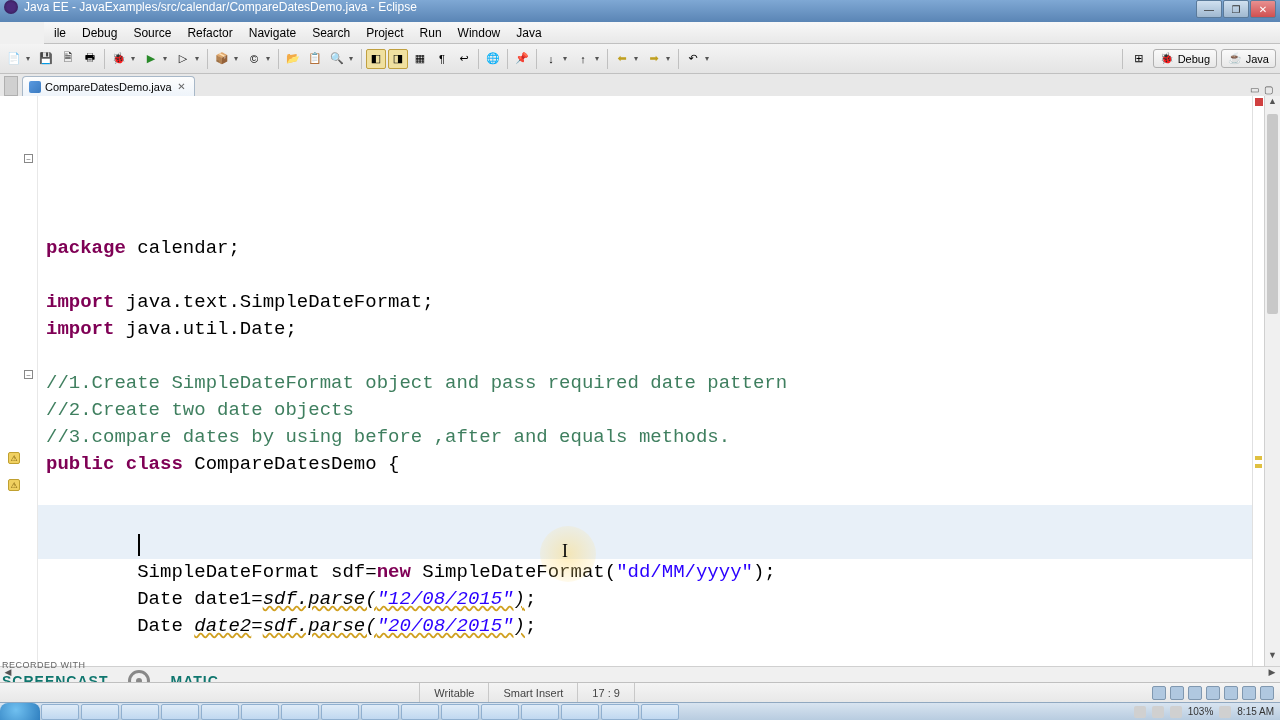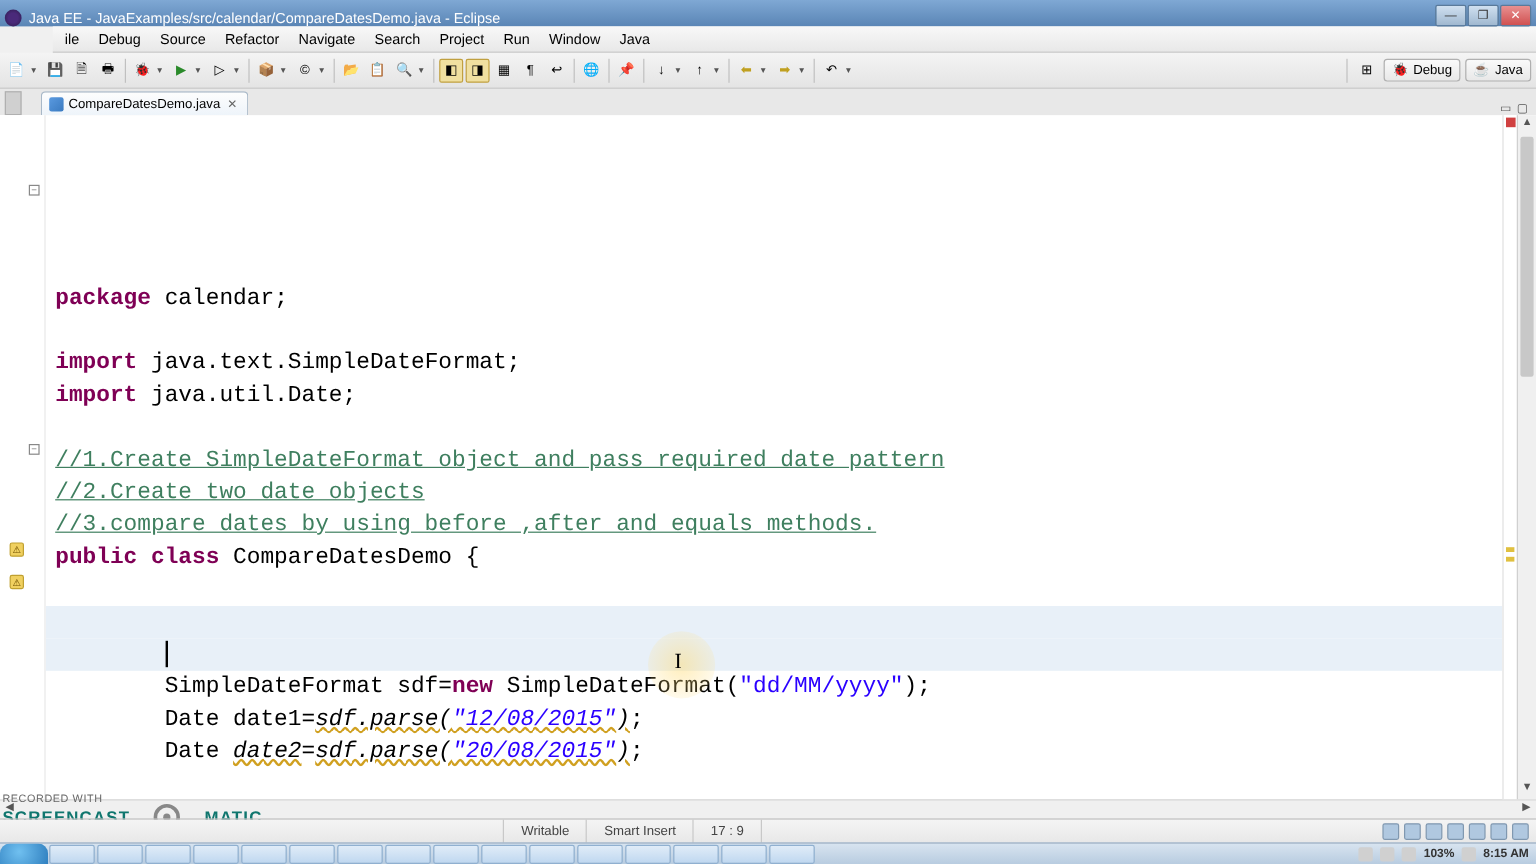--- a/index.html
+++ b/index.html
@@ -1,19 +1,19 @@
 <!DOCTYPE html>
 <html><head>
 <meta charset="utf-8">
 <style>
 * { margin: 0; padding: 0; box-sizing: border-box; }
 body { font-family: "Segoe UI", Tahoma, sans-serif; font-size: 12px; background: #f0f0f0; width: 1280px; height: 720px; overflow: hidden; position: relative; }
 
 
-.titlebar { height: 22px; background: linear-gradient(#7fa8d4, #5a85b5); color: #fff; display: flex; align-items: flex-end; padding: 0 4px; font-size: 12px; }
+.titlebar { height: 22px; background: linear-gradient(#7fa8d4, #5a85b5); color: #fff; display: flex; align-items: flex-start; padding: 0 4px; font-size: 12px; }
 .titlebar .eclipse-icon { width: 14px; height: 14px; background: radial-gradient(circle, #4a2a7a 40%, #2a1a4a 100%); border-radius: 50%; margin-right: 6px; }
 .titlebar .title-text { flex: 1; }
 .titlebar .win-controls { display: flex; gap: 1px; }
 .titlebar .win-btn { width: 26px; height: 18px; background: linear-gradient(#d0e0f0, #a0b8d0); border: 1px solid #5a7a9a; border-radius: 2px; display: flex; align-items: center; justify-content: center; font-size: 10px; color: #333; cursor: pointer; }
 .titlebar .win-btn.close { background: linear-gradient(#e89090, #d05050); color: #fff; }
 
 
 .menubar { height: 22px; background: linear-gradient(#f8f8f8, #e8e8e8); border-bottom: 1px solid #c0c0c0; display: flex; align-items: center; padding: 0 2px; font-size: 12px; margin-left: 44px; }
 .menubar .menu-item { padding: 2px 8px; cursor: pointer; }
 
@@ -21,21 +21,21 @@
 .toolbar { height: 30px; background: linear-gradient(#f4f4f4, #e4e4e4); border-bottom: 1px solid #c0c0c0; display: flex; align-items: center; padding: 0 4px; gap: 2px; }
 .toolbar .tb-btn { width: 20px; height: 20px; border: 1px solid transparent; border-radius: 2px; display: flex; align-items: center; justify-content: center; cursor: pointer; font-size: 11px; }
 .toolbar .tb-sep { width: 1px; height: 20px; background: #c0c0c0; margin: 0 2px; }
 .toolbar .tb-dd { width: 8px; font-size: 8px; color: #555; cursor: pointer; }
 .toolbar .perspective-area { margin-left: auto; display: flex; align-items: center; gap: 4px; border-left: 1px solid #c0c0c0; padding-left: 6px; }
 .toolbar .persp-btn { display: flex; align-items: center; gap: 4px; padding: 2px 6px; border: 1px solid #b0b0b0; border-radius: 3px; background: linear-gradient(#fafafa, #e8e8e8); cursor: pointer; font-size: 11px; }
 
 
 .tabbar { height: 22px; background: #e8e8e8; display: flex; align-items: flex-end; padding: 0 4px; position: relative; }
 .tabbar .left-handle { width: 14px; height: 20px; background: #d0d0d0; border: 1px solid #b0b0b0; margin-right: 4px; }
-.tabbar .tab { height: 20px; background: linear-gradient(#fdfdfd, #eef4fa); border: 1px solid #a8b8c8; border-bottom: none; border-radius: 4px 4px 0 0; display: flex; align-items: center; padding: 0 6px; font-size: 11px; gap: 4px; margin-left: 12px; }
+.tabbar .tab { height: 20px; background: linear-gradient(#fdfdfd, #eef4fa); border: 1px solid #a8b8c8; border-bottom: none; border-radius: 4px 4px 0 0; display: flex; align-items: center; padding: 0 6px; font-size: 11px; gap: 4px; }
 .tabbar .tab .file-icon { width: 12px; height: 12px; background: linear-gradient(135deg, #5a9ae0, #3a7ac0); border-radius: 2px; }
 .tabbar .tab .close-tab { width: 12px; height: 12px; font-size: 10px; color: #666; cursor: pointer; text-align: center; }
 .tabbar .right-icons { margin-left: auto; display: flex; gap: 2px; align-items: center; }
 .tabbar .right-icons span { width: 12px; height: 12px; font-size: 10px; color: #555; cursor: pointer; }
 
 
 .editor-wrap { position: relative; height: 570px; background: #fff; display: flex; }
 .gutter { width: 38px; background: #fff; border-right: 1px solid #e8e8e8; position: relative; }
 .gutter .fold-mark { position: absolute; left: 24px; width: 9px; height: 9px; border: 1px solid #888; font-size: 7px; line-height: 7px; text-align: center; color: #555; background: #fff; }
 .gutter .error-mark { position: absolute; left: 8px; width: 12px; height: 12px; background: #f0d060; border: 1px solid #c0a030; border-radius: 2px; font-size: 8px; line-height: 12px; text-align: center; color: #705000; }
@@ -68,27 +68,27 @@
 .statusbar { position: absolute; bottom: 18px; left: 0; right: 0; height: 20px; background: linear-gradient(#f4f4f4, #e8e8e8); border-top: 1px solid #c0c0c0; display: flex; align-items: center; font-size: 11px; color: #444; }
 .statusbar .cell { padding: 0 14px; border-left: 1px solid #c8c8c8; height: 100%; display: flex; align-items: center; }
 .statusbar .cell:first-child { border-left: none; flex: 0.8; }
 .statusbar .tray { margin-left: auto; display: flex; gap: 4px; padding-right: 6px; }
 .statusbar .tray .tray-icon { width: 14px; height: 14px; background: #b0c8e0; border: 1px solid #8098b0; border-radius: 2px; }
 
 
 .taskbar { position: absolute; bottom: 0; left: 0; right: 0; height: 18px; background: linear-gradient(#d8e4f0, #b8cce0); border-top: 1px solid #90a8c0; display: flex; align-items: center; overflow: hidden; }
 .taskbar .start { width: 40px; height: 100%; background: radial-gradient(circle at 40% 40%, #70c0f0, #3080c0); border-radius: 8px 8px 0 0; }
 .taskbar .task-icon { width: 38px; height: 16px; margin: 0 1px; background: linear-gradient(#e0ecf8, #c0d8f0); border: 1px solid #90b0d0; border-radius: 2px; }
-.taskbar .tray-area { margin-left: auto; display: flex; align-items: center; gap: 6px; padding: 0 6px; font-size: 10px; color: #333; font-weight: bold; }
+.taskbar .tray-area { margin-left: auto; display: flex; align-items: center; gap: 6px; padding: 0 6px; font-size: 10px; color: #333; }
 .taskbar .tray-area .t-icon { width: 12px; height: 12px; background: #d0d0d0; border-radius: 2px; }
 
 
 .kw { color: #7f0055; font-weight: bold; }
 .str { color: #2a00ff; }
-.cmt { color: #3f7f5f; text-decoration: underline; }
+.cmt { color: #3f7f5f; }
 .normal { color: #000; }
 .err-underline { text-decoration: underline wavy #d0a020; font-style: italic; }
 </style>
 </head>
 <body>
 
 <div class="titlebar">
   <div class="eclipse-icon"></div>
   <div class="title-text">Java EE - JavaExamples/src/calendar/CompareDatesDemo.java - Eclipse</div>
   <div class="win-controls">

